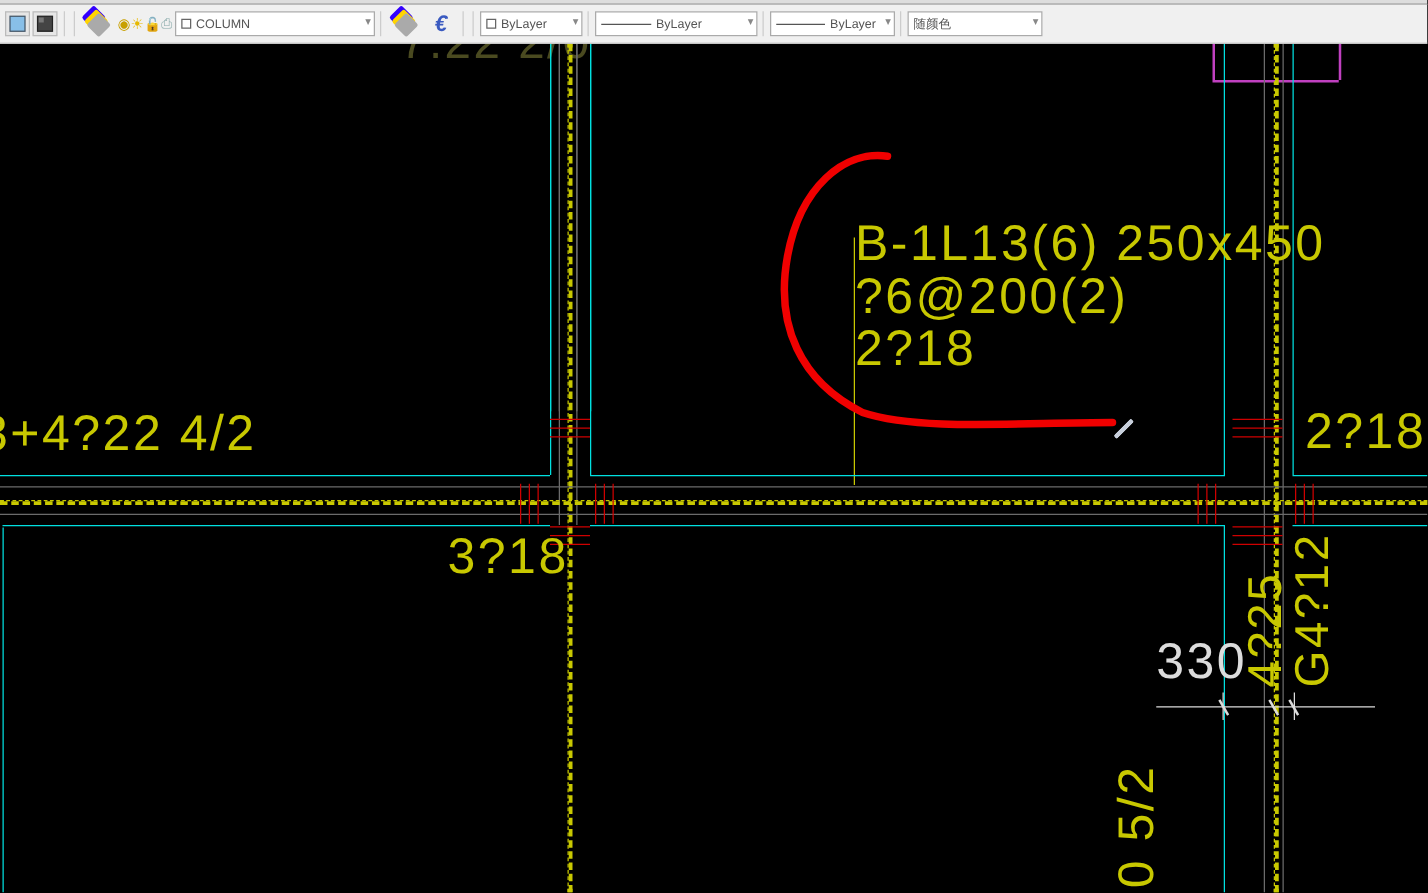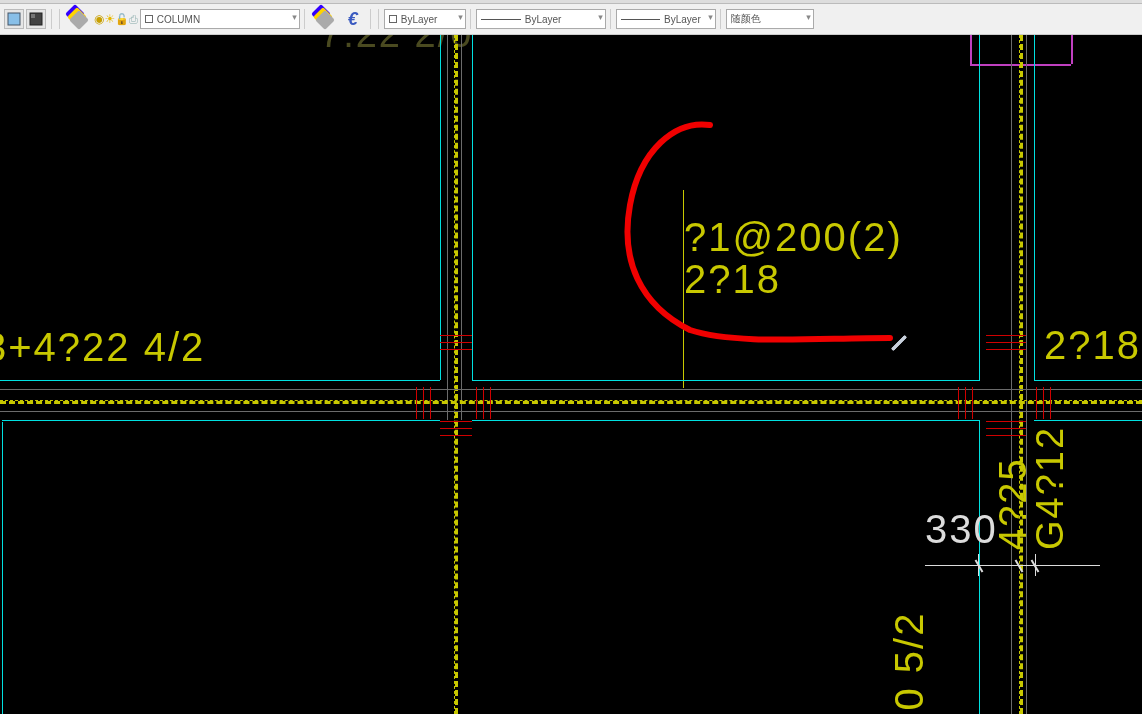--- a/index.html
+++ b/index.html
@@ -260,21 +260,21 @@
     <span>ByLayer</span>
   </div>
   <div class="toolbar-sep"></div>
 
   <div class="dropdown" style="width:100px">
     <span class="lineweight-sample"></span>
     <span>ByLayer</span>
   </div>
   <div class="toolbar-sep"></div>
 
-  <div class="dropdown" style="width:88px">
+  <div class="dropdown" style="width:108px">
     <span>随颜色</span>
   </div>
 </div>
 
 <div class="canvas">
 
   <div class="line h magenta" style="top:29px;left:970px;width:101px;border-width:2px"></div>
   <div class="line v magenta" style="top:0px;left:970px;height:29px;border-width:2px"></div>
   <div class="line v magenta" style="top:0px;left:1071px;height:29px;border-width:2px"></div>
 
@@ -352,27 +352,29 @@
     <div class="line v red" style="top:0;left:14px;height:32px"></div>
   </div>
 
   <div class="line h white" style="top:530px;left:925px;width:175px"></div>
   <div class="line v white" style="top:519px;left:978px;height:22px"></div>
   <div class="line v white" style="top:519px;left:1035px;height:22px"></div>
   <div class="break-tick" style="top:530px;left:972px"></div>
   <div class="break-tick" style="top:530px;left:1012px"></div>
   <div class="break-tick" style="top:530px;left:1028px"></div>
 
-  <div class="anno anno-lg" style="top:180px;left:684px">?1@200(2)</div>
+  <div class="anno anno-lg" style="top:138px;left:684px">B-1L13(6)  250x450</div>
+  <div class="anno anno-lg" style="top:180px;left:684px">?6@200(2)</div>
   <div class="anno anno-lg" style="top:222px;left:684px">2?18</div>
 
   <div class="anno anno-lg" style="top:290px;left:-16px">3+4?22 4/2</div>
 
   <div class="anno anno-lg" style="top:288px;left:1044px">2?18+</div>
 
+  <div class="anno anno-lg" style="top:388px;left:358px">3?18</div>
 
   <div class="anno anno-lg anno-white" style="top:472px;left:925px">330</div>
 
   <div class="anno anno-lg vert-text" style="top:679px;left:932px">?20 5/2</div>
   <div class="anno anno-md vert-text" style="top:472px;left:1035px">4?25</div>
   <div class="anno anno-md vert-text" style="top:472px;left:1072px">G4?12</div>
 
   <svg class="freehand" style="top:85px;left:615px" width="300" height="230">
     <path d="M95,5 C60,0 25,30 15,85 C5,140 25,185 75,210 C120,225 200,218 275,218" stroke="#f00000" stroke-width="6" fill="none" stroke-linecap="round"></path>
   </svg>

